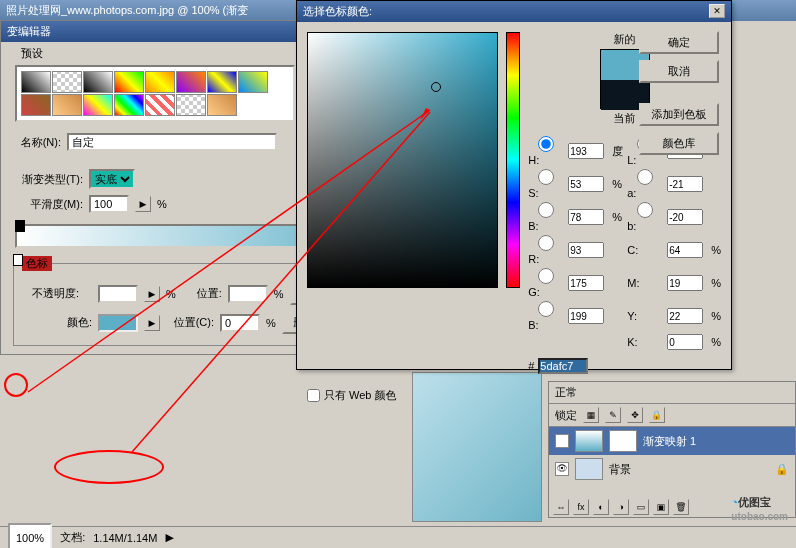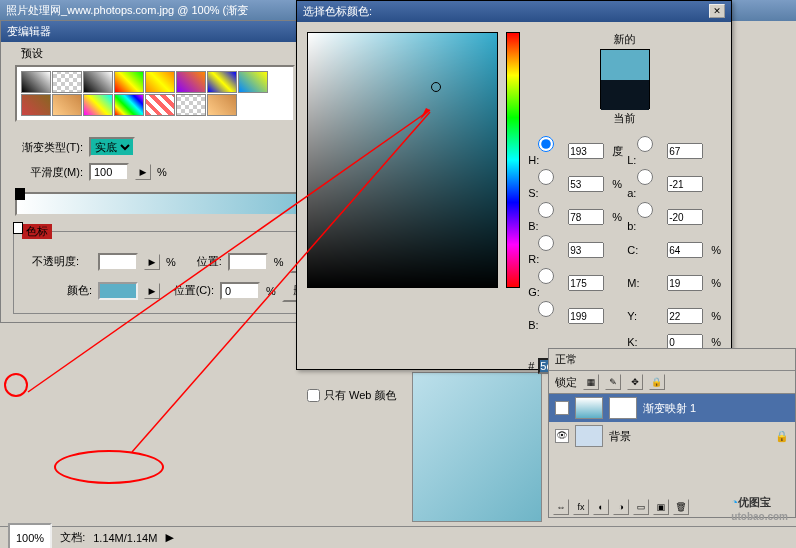--- a/index.html
+++ b/index.html
@@ -30,21 +30,21 @@
 .swatch-stack{display:flex;flex-direction:column;align-items:center;gap:2px;margin-bottom:6px}
 .new-old{width:50px;height:60px;border:1px solid #000}
 .new-half{height:30px;background:#5dafc7}
 .old-half{height:30px;background:#0a1520}
 .cp-buttons{position:absolute;right:12px;top:30px;display:flex;flex-direction:column;gap:6px}
 .val-grid{display:grid;grid-template-columns:auto 40px auto auto 40px auto;gap:3px 4px;align-items:center;font-size:10px}
 .val-grid input{width:36px;height:16px;font-size:10px}
 .radio{width:11px;height:11px}
 .hex-row{display:flex;gap:4px;align-items:center;margin-top:4px}
 .hex-row input{width:50px;background:#316a9c;color:#fff}
-.layers{position:absolute;right:0;bottom:30px;width:248px;height:170px;background:#d4d0c8;border:1px solid #808080}
+.layers{position:absolute;right:0;bottom:30px;width:248px;height:137px;background:#d4d0c8;border:1px solid #808080}
 .layer-toolbar{display:flex;gap:6px;padding:3px 6px;border-bottom:1px solid #888;font-size:10px;align-items:center}
 .layer-row{display:flex;align-items:center;gap:6px;padding:3px 6px;background:#4a6fa8;color:#fff;font-size:10px}
 .layer-row.bg{background:#d4d0c8;color:#000}
 .eye{width:14px;height:14px;border:1px solid #888;background:#fff;text-align:center;font-size:9px}
 .thumb{width:28px;height:22px;border:1px solid #888;background:#bde0eb}
 .statusbar{position:absolute;bottom:0;left:0;right:0;height:22px;background:#d4d0c8;border-top:1px solid #888;display:flex;align-items:center;gap:8px;padding:0 8px;font-size:10px}
 .zoom-box{border:2px inset;padding:7px 6px;background:#fff}
 .logo{position:absolute;right:8px;bottom:26px;font-size:18px;font-weight:bold;color:#333}
 .logo .u{color:#999;font-size:10px;display:block}
 .red-circle{position:absolute;border:2px solid red;border-radius:50%;pointer-events:none}
@@ -73,20 +73,24 @@
     <div class="swatch" style="background:linear-gradient(45deg,#08f,#ff0)"></div>
     <div class="swatch" style="background:linear-gradient(45deg,#c44,#862)"></div>
     <div class="swatch" style="background:linear-gradient(45deg,#fc8,#c84)"></div>
     <div class="swatch" style="background:linear-gradient(45deg,#f0f,#ff0,#0ff)"></div>
     <div class="swatch" style="background:linear-gradient(45deg,red,#ff0,#0f0,#0ff,#00f,#f0f)"></div>
     <div class="swatch" style="background:repeating-linear-gradient(45deg,#f66 0 4px,#fff 4px 8px)"></div>
     <div class="swatch" style="background:repeating-conic-gradient(#ccc 0 25%,#fff 0 50%) 0/8px 8px"></div>
     <div class="swatch" style="background:linear-gradient(45deg,#fc8,#c84)"></div>
   </div>
 
+  <div class="form-row">
+    <span class="label" style="width:50px">名称(N):</span>
+    <input type="text" style="width: 210px;" value="自定">
+  </div>
 
   <div class="form-row" style="margin-top:12px">
     <span class="label" style="width:72px">渐变类型(T):</span>
     <select><option>实底</option></select>
   </div>
   <div class="form-row">
     <span class="label" style="width:72px">平滑度(M):</span>
     <input type="text" style="width: 40px;" value="100">
     <span class="mini-icon">▶</span>
     <span>%</span>
@@ -197,20 +201,27 @@
       <div class="hex-row">
         <span>#</span>
         <input value="5dafc7" style="">
       </div>
     </div>
   </div>
   <div class="web-only">
     <input type="checkbox" style="">
     <span>只有 Web 颜色</span>
   </div>
+  <div class="cp-buttons">
+    <button class="btn wide">确定</button>
+    <button class="btn wide">取消</button>
+    <div style="height:8px"></div>
+    <button class="btn wide">添加到色板</button>
+    <button class="btn wide">颜色库</button>
+  </div>
 </div>
 
 <div class="layers">
   <div class="layer-toolbar">
     <span>正常</span>
     <span style="flex:1"></span>
   </div>
   <div class="layer-toolbar">
     <span>锁定</span>
     <span class="mini-icon">▦</span>

